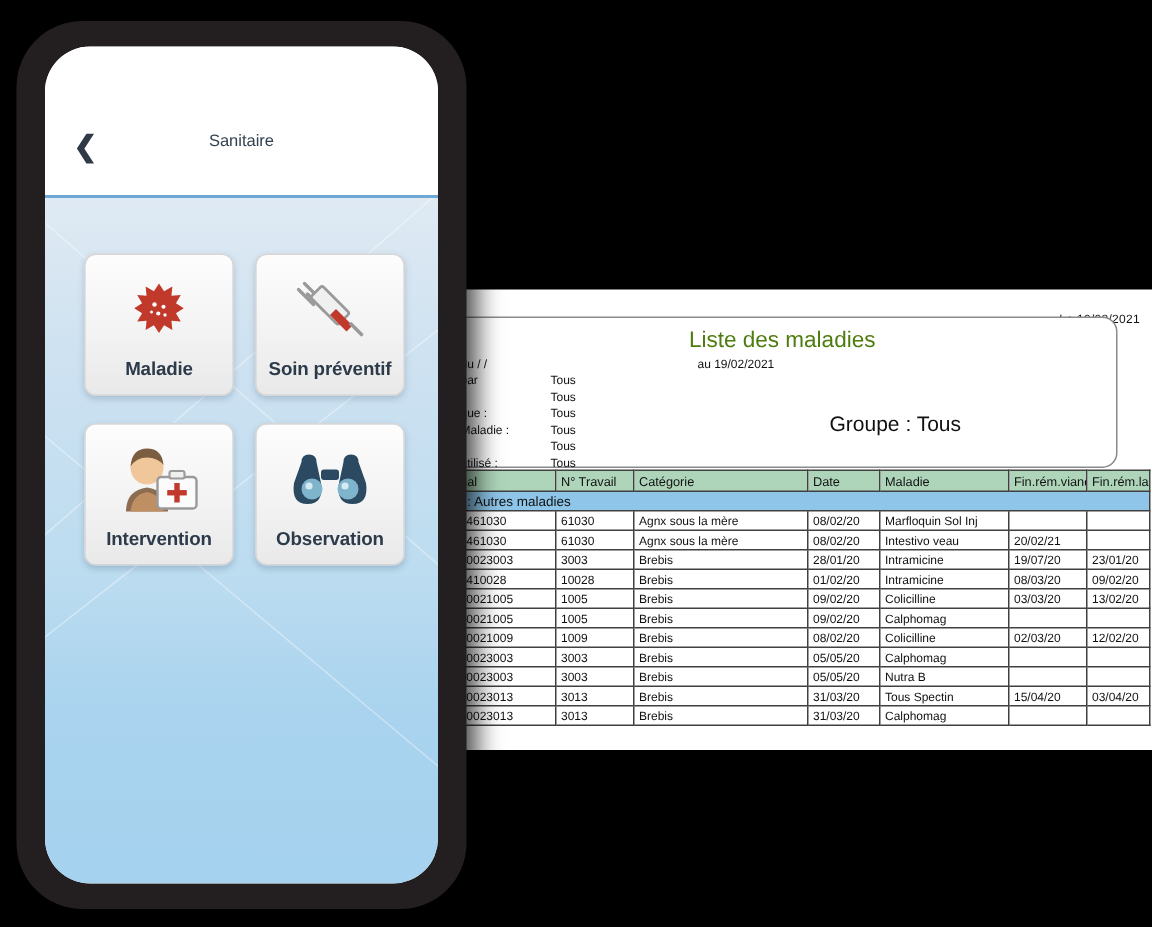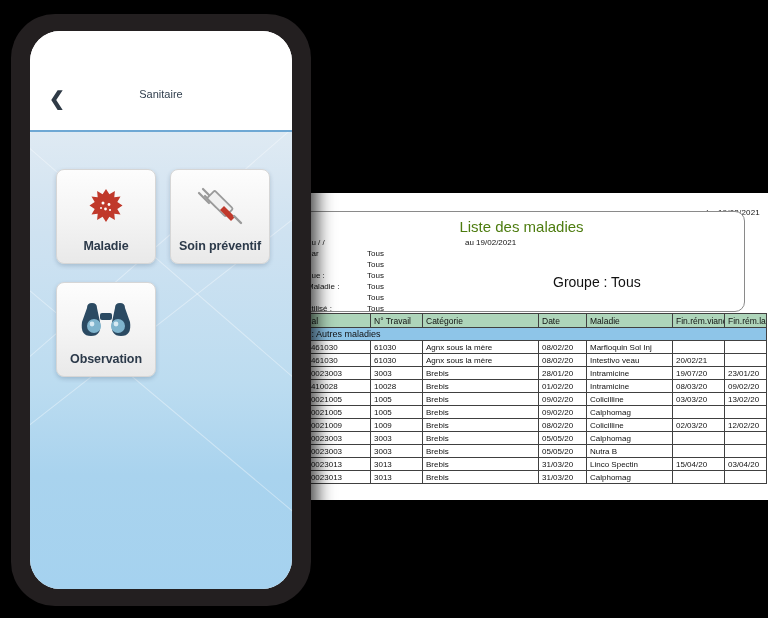--- a/index.html
+++ b/index.html
@@ -333,21 +333,21 @@
           <td class="c3">05/05/20</td>
           <td class="c4">Nutra B</td>
           <td class="c5"></td>
           <td class="c6"></td>
         </tr>
         <tr class="data-row">
           <td class="c0">360023013</td>
           <td class="c1">3013</td>
           <td class="c2">Brebis</td>
           <td class="c3">31/03/20</td>
-          <td class="c4">Linco Spectin</td>
+          <td class="c4">Tous Spectin</td>
           <td class="c5">15/04/20</td>
           <td class="c6">03/04/20</td>
         </tr>
         <tr class="data-row">
           <td class="c0">360023013</td>
           <td class="c1">3013</td>
           <td class="c2">Brebis</td>
           <td class="c3">31/03/20</td>
           <td class="c4">Calphomag</td>
           <td class="c5"></td>
@@ -399,20 +399,35 @@
                 <line x1="11" y1="12" x2="22" y2="23"></line>
               </g>
               <rect x="13" y="14" width="26" height="11" rx="1.6" transform="rotate(45 26 19.5)" fill="#f0f0f0" stroke="#9a9a9a" stroke-width="1.8"></rect>
               <path d="M30 22 L41 33 L37 37 L26 26 Z" fill="#c0392b"></path>
               <line x1="40" y1="32" x2="47" y2="39" stroke="#9a9a9a" stroke-width="2.4" stroke-linecap="round"></line>
             </svg>
           </div>
           <div class="tile-label">Soin préventif</div>
         </div>
 
+        <div class="tile">
+          <div class="tile-icon">
+            <svg width="56" height="46" viewBox="0 0 56 46" aria-hidden="true">
+              <path d="M6 45 q0-14 14-16 q14 2 14 16z" fill="#8c6d52"></path>
+              <path d="M9 45 q1-11 11-13 q10 2 11 13z" fill="#c08e63"></path>
+              <circle cx="20" cy="16" r="11" fill="#f0c79b"></circle>
+              <path d="M9 15 q1-12 11-12 q10 0 11 11 q-4-5 -11-5 q-7 0-11 6z" fill="#7b5e3f"></path>
+              <rect x="27" y="22" width="26" height="21" rx="2.5" fill="#fbfbfb" stroke="#9a9a9a" stroke-width="1.6"></rect>
+              <rect x="35" y="18" width="10" height="5" rx="1.4" fill="#efefef" stroke="#9a9a9a" stroke-width="1.4"></rect>
+              <rect x="38.2" y="26" width="3.6" height="13" fill="#c0392b"></rect>
+              <rect x="33.5" y="30.7" width="13" height="3.6" fill="#c0392b"></rect>
+            </svg>
+          </div>
+          <div class="tile-label">Intervention</div>
+        </div>
 
         <div class="tile">
           <div class="tile-icon">
             <svg width="54" height="38" viewBox="0 0 54 38" aria-hidden="true">
               <g fill="#2b4a62">
                 <path d="M13 3 q-5 0-5 5 l-5 14 q-2 14 9 14 q11 0 9-14 l-3-14 q0-5 -5-5z"></path>
                 <path d="M41 3 q5 0 5 5 l5 14 q2 14 -9 14 q-11 0-9-14 l3-14 q0-5 5-5z"></path>
                 <rect x="21" y="13" width="12" height="7" rx="2"></rect>
               </g>
               <circle cx="15" cy="26" r="7" fill="#7fb4cd"></circle>

